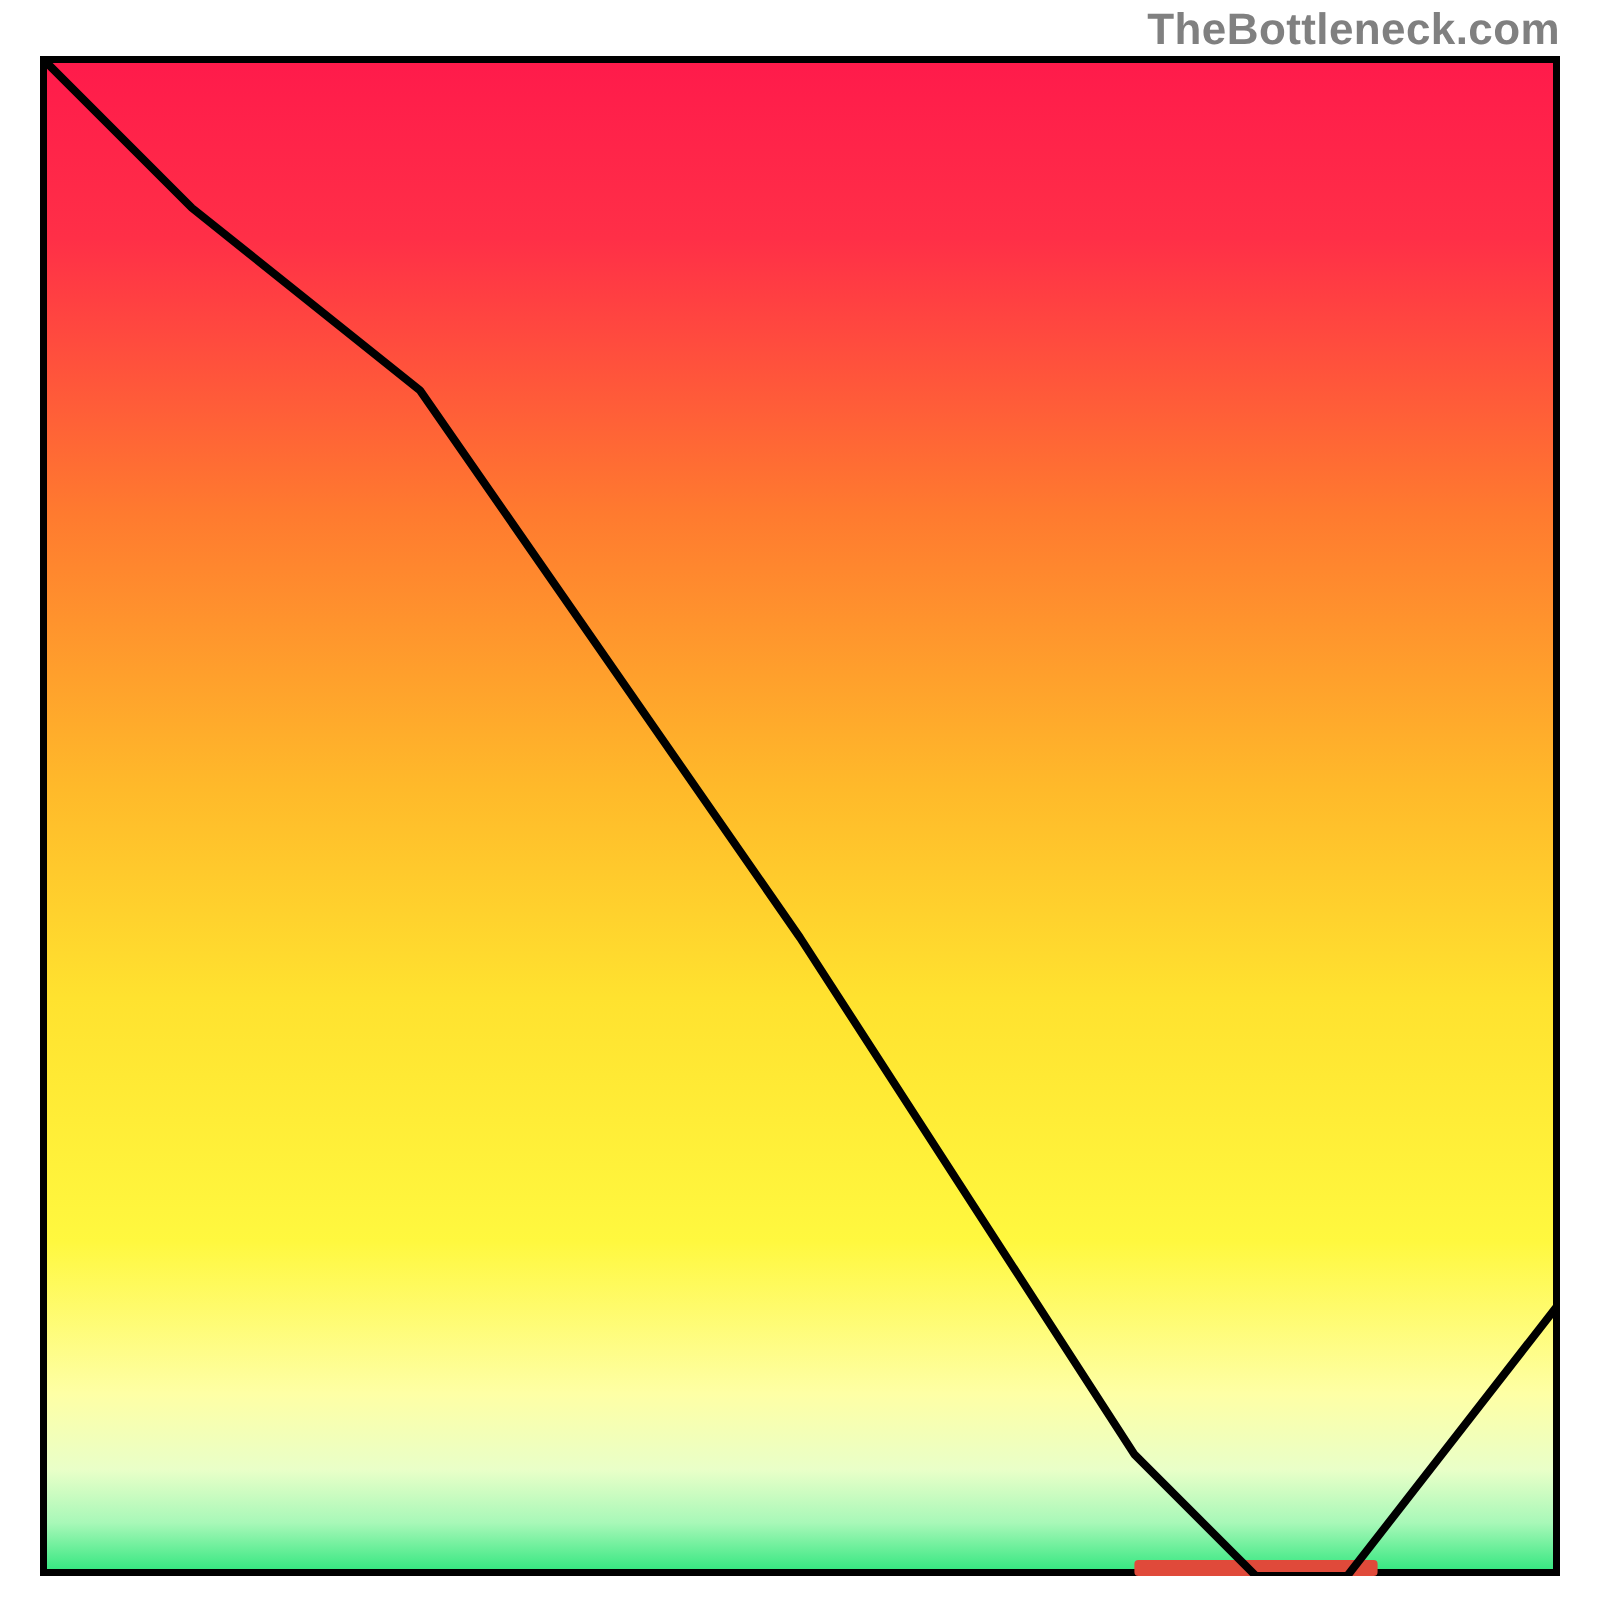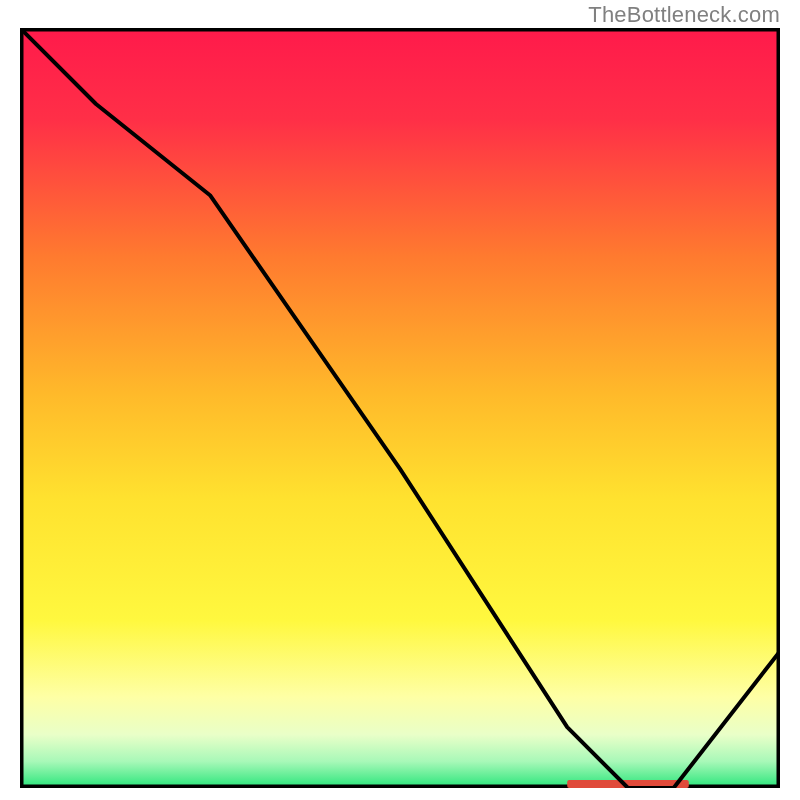--- a/index.html
+++ b/index.html
@@ -10,21 +10,21 @@
     background: #ffffff;
     font-family: Arial, Helvetica, sans-serif;
     overflow: hidden;
   }
   .attribution {
     position: absolute;
     top: 2px;
     right: 20px;
     color: #808080;
     font-size: 22px;
-    font-weight: 400;
+    font-weight: 700;
     letter-spacing: 0.2px;
   }
   .chart-wrap {
     position: absolute;
     left: 20px;
     top: 28px;
     width: 760px;
     height: 760px;
   }
   svg {

